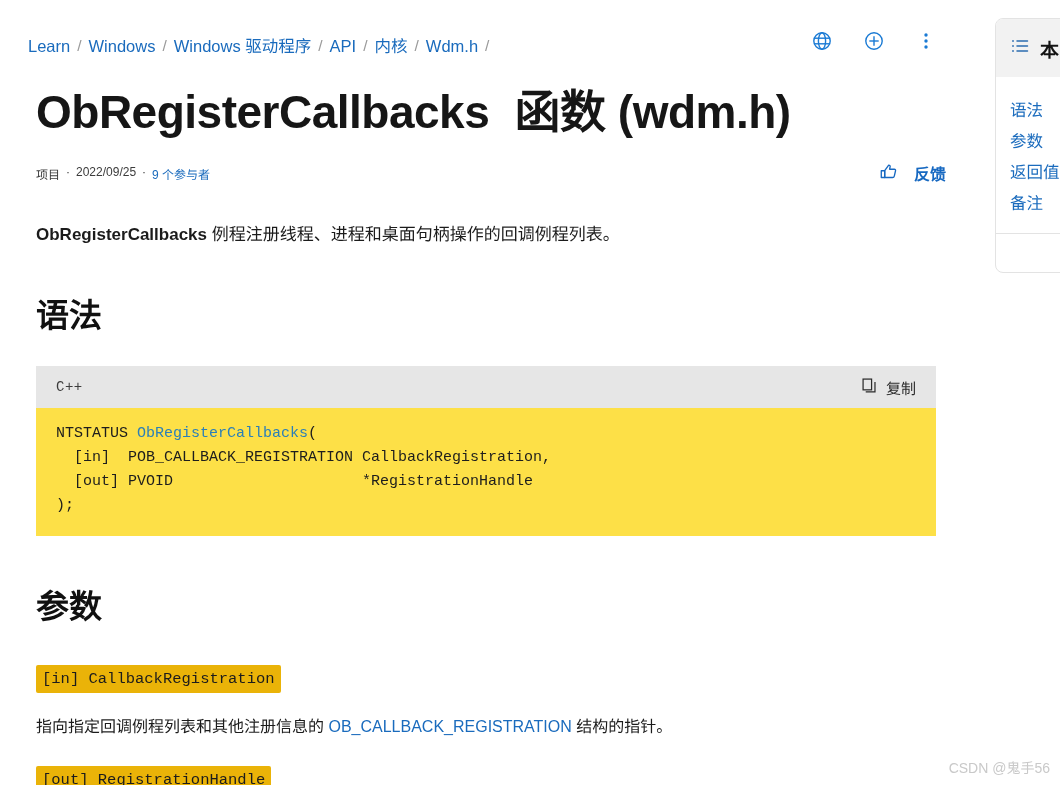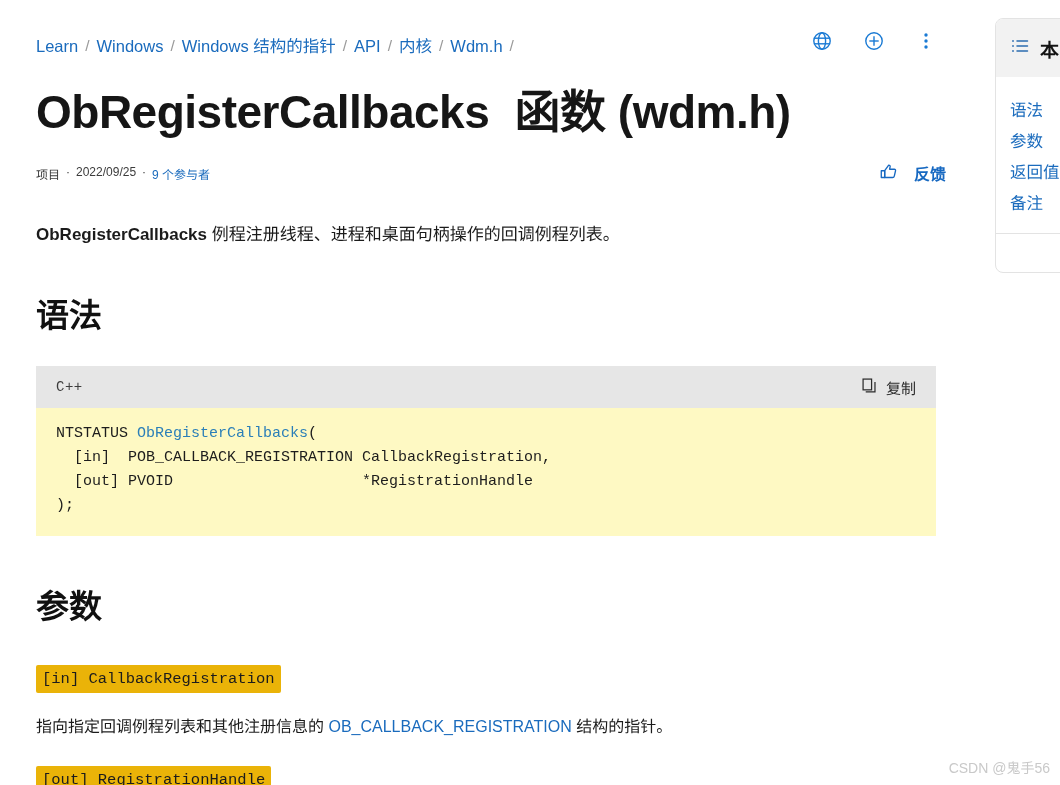--- a/index.html
+++ b/index.html
@@ -25,21 +25,21 @@
     top: 0;
     width: 975px;
     height: 785px;
     padding: 0;
     box-sizing: border-box;
   }
 
   
   .crumb-row {
     position: absolute;
-    left: 36px;
+    left: 28px;
     top: 30px;
     width: 900px;
     height: 32px;
     display: flex;
     align-items: center;
     text-align: center;
   }
   .crumbs {
     display: flex;
     align-items: center;
@@ -179,21 +179,21 @@
     gap: 8px;
     font-size: 15px;
     color: #2b2b2b;
     cursor: pointer;
     background: transparent;
     border: none;
     font-family: Liberation Sans, sans-serif;
     padding: 2px 4px;
   }
   .code-body {
-    background: #fef9c3;
+    background: #fde047;
     padding: 14px 20px 18px 20px;
     box-sizing: border-box;
   }
   pre.code {
     margin: 0;
     font-family: "Liberation Mono", "DejaVu Sans Mono", monospace;
     font-size: 15px;
     line-height: 24px;
     color: #1d1d1d;
     white-space: pre;
@@ -292,21 +292,21 @@
 <body>
 
 <div class="article">
 
   <nav class="crumb-row">
     <div class="crumbs">
       <a class="crumb-link">Learn</a>
       <span class="crumb-sep">/</span>
       <a class="crumb-link">Windows</a>
       <span class="crumb-sep">/</span>
-      <a class="crumb-link">Windows 结构的指针</a>
+      <a class="crumb-link">Windows 驱动程序</a>
       <span class="crumb-sep">/</span>
       <a class="crumb-link">API</a>
       <span class="crumb-sep">/</span>
       <a class="crumb-link">内核</a>
       <span class="crumb-sep">/</span>
       <a class="crumb-link">Wdm.h</a>
       <span class="crumb-sep">/</span>
     </div>
   </nav>
 

